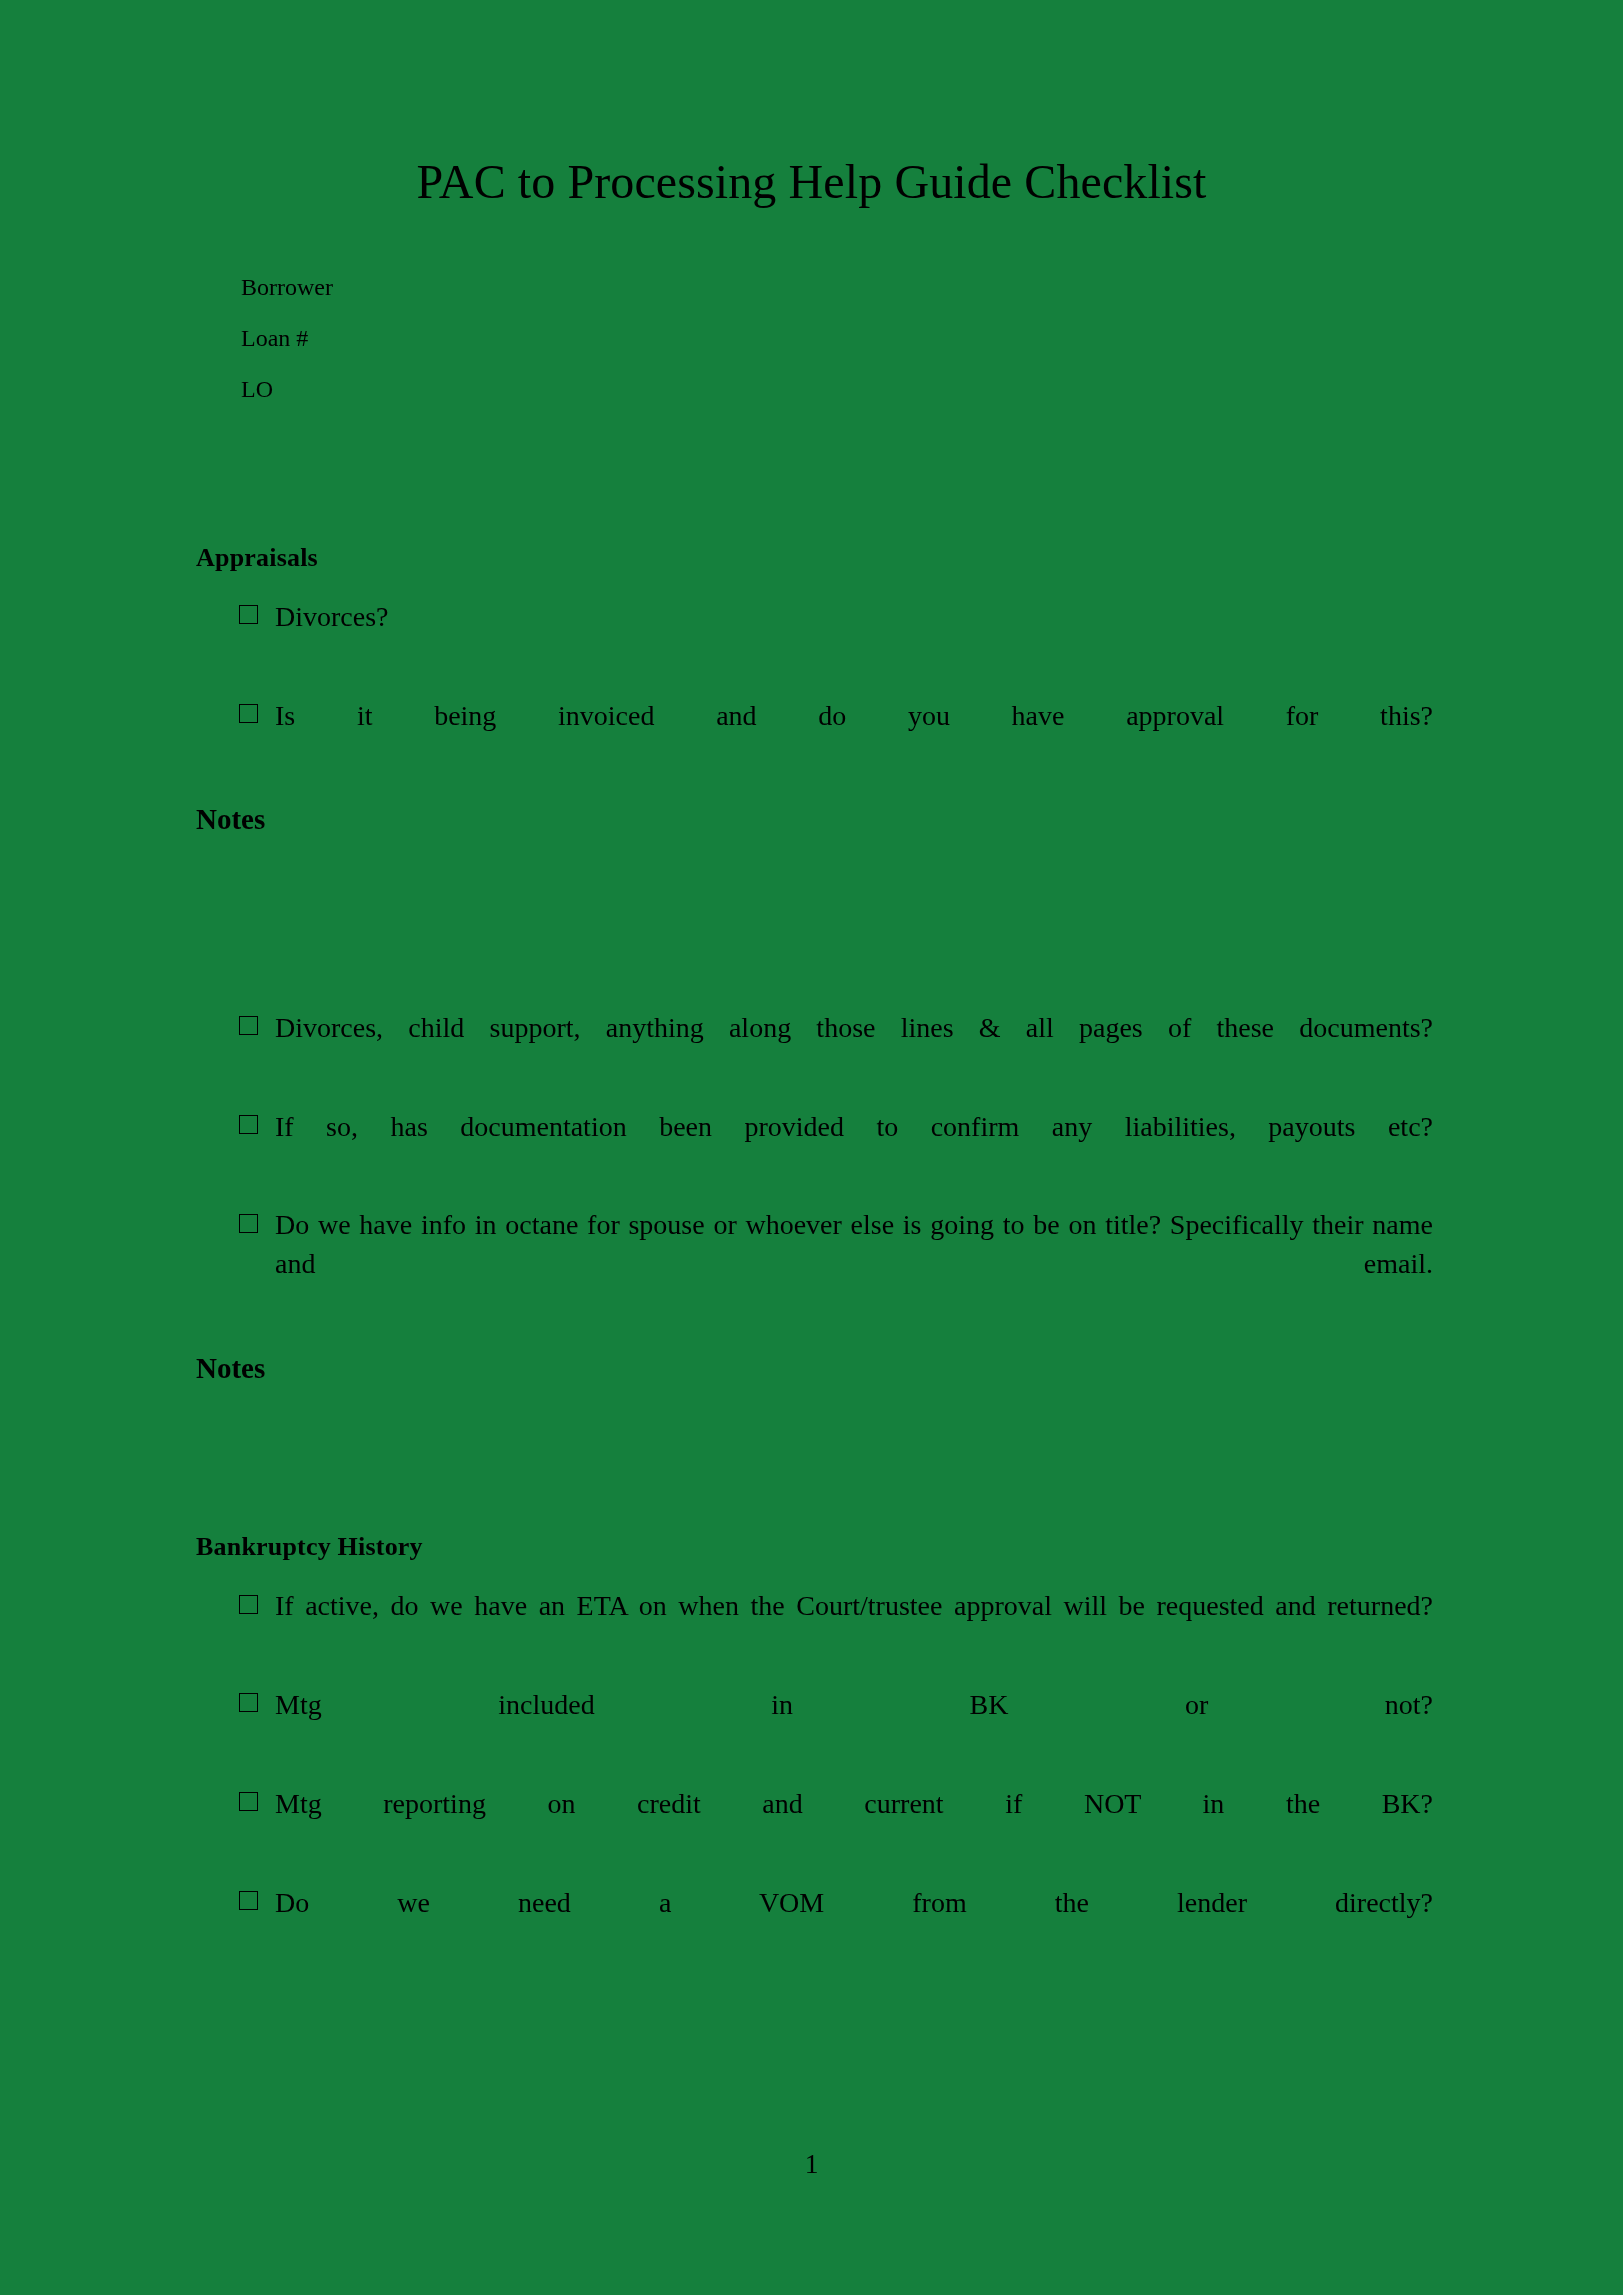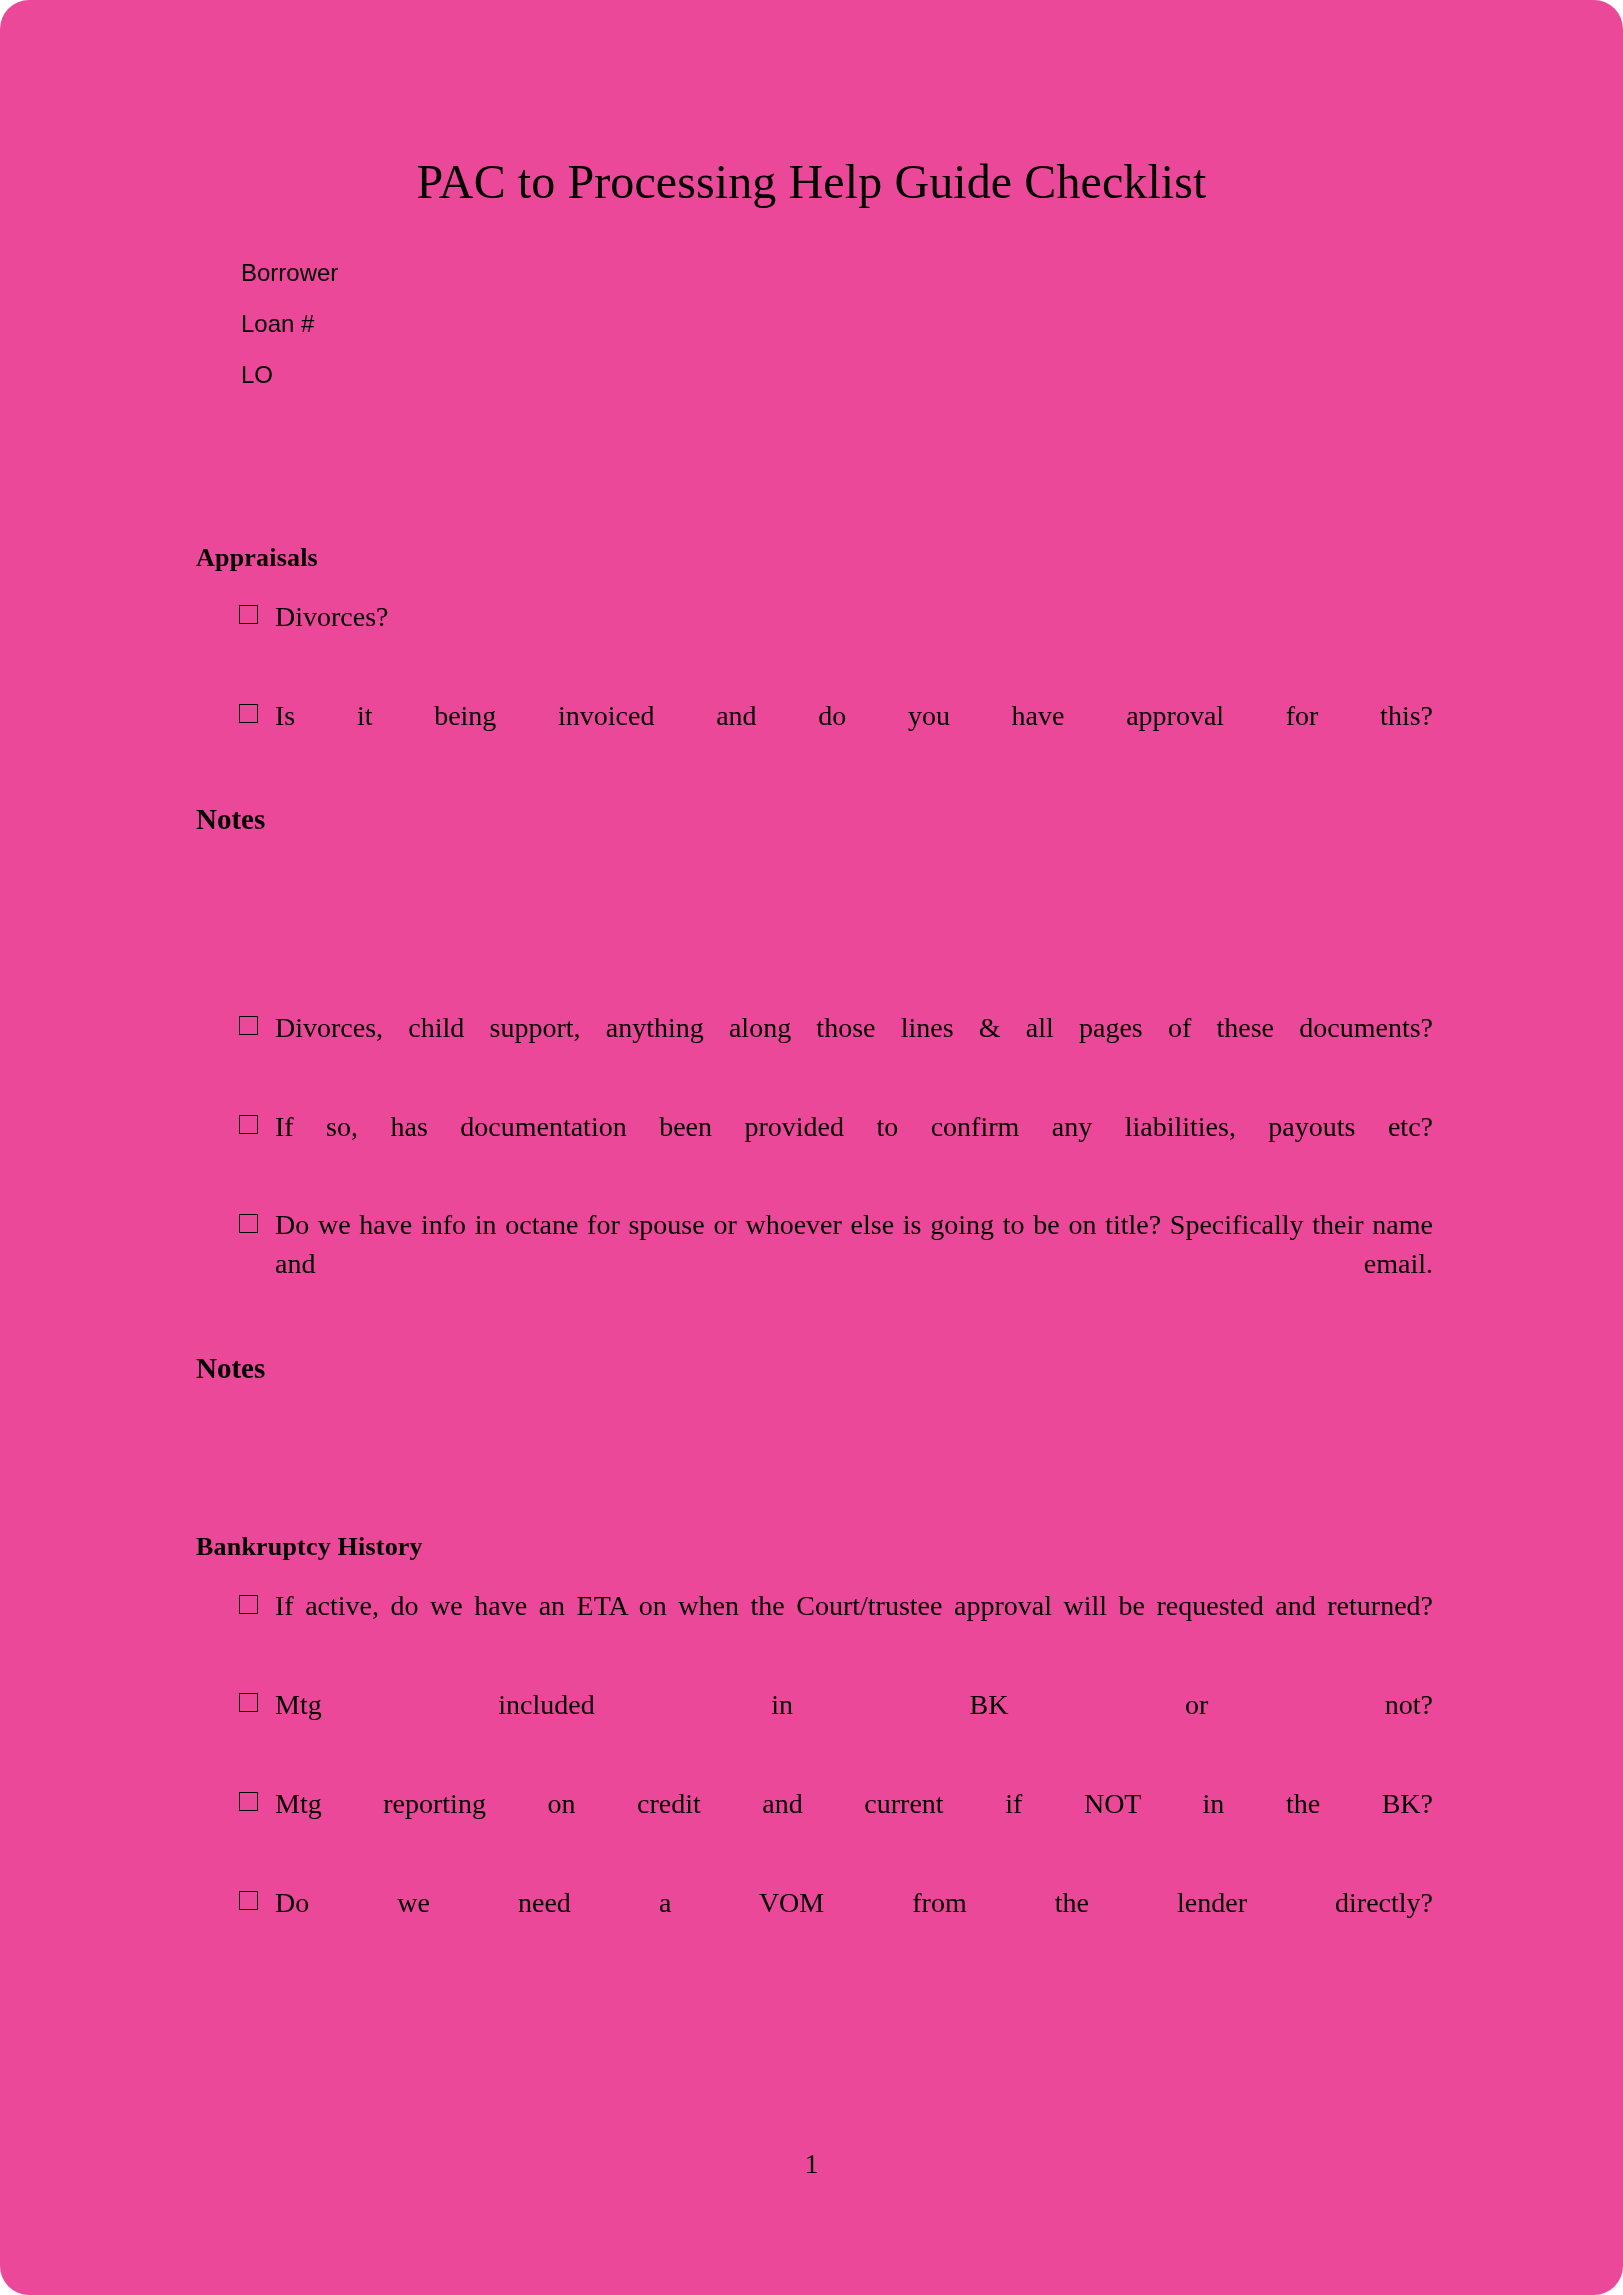--- a/index.html
+++ b/index.html
@@ -6,50 +6,49 @@
   html, body {
     margin: 0;
     padding: 0;
     background: #ffffff;
   }
 
   .page {
     position: relative;
     width: 1623px;
     height: 2295px;
-    background: #ec4899;
+    background: #15803d;
     margin: 0 auto;
     overflow: hidden;
     font-family: "Liberation Serif", "DejaVu Serif", serif;
     color: #000000;
     box-sizing: border-box;
-    border-radius: 29px;
   }
 
   
   .doc-title {
     position: absolute;
     top: 124px;
     left: 0;
     width: 1623px;
     text-align: center;
     font-family: "Liberation Serif", "DejaVu Serif", serif;
     font-size: 48px;
     font-weight: 400;
     letter-spacing: 0.1px;
     line-height: 1.1;
   }
 
   
   .meta-block {
     position: absolute;
-    top: 261px;
+    top: 275px;
     left: 241px;
     width: 916px;
-    font-family: Liberation Sans, sans-serif;
+    font-family: Liberation Serif, serif;
   }
   .meta-line {
     font-size: 24px;
     line-height: 1.0;
     margin-bottom: 27px;
     color: #000;
     white-space: pre;
   }
 
   

